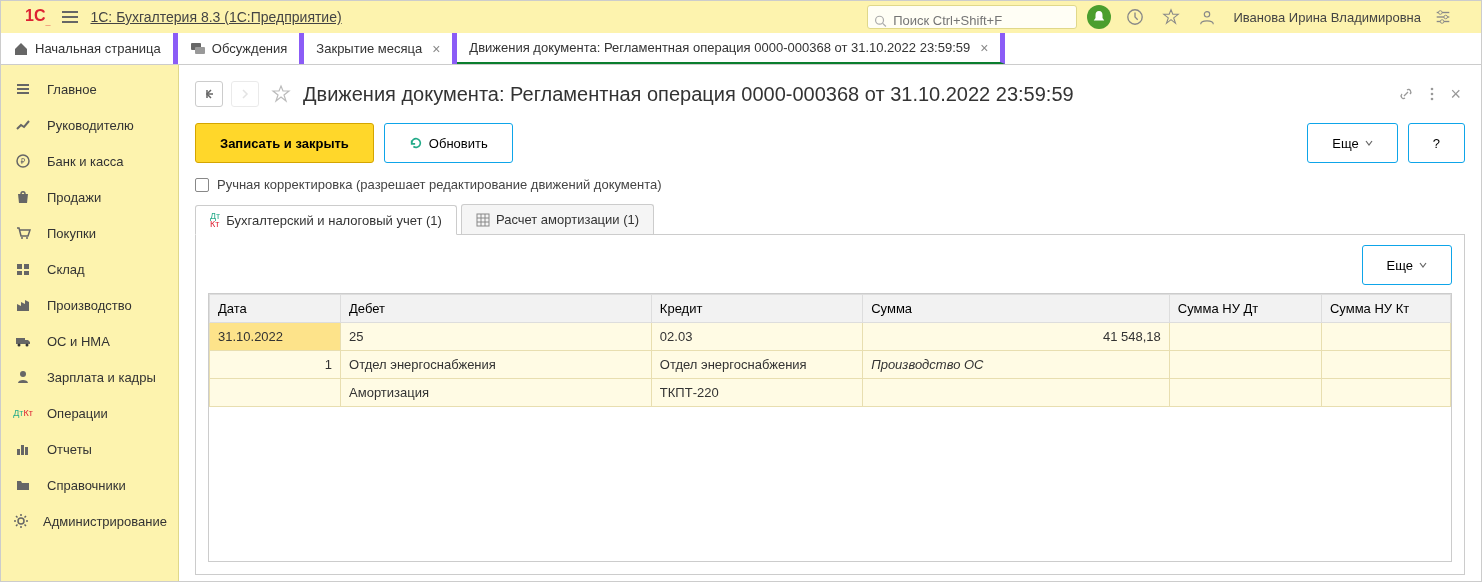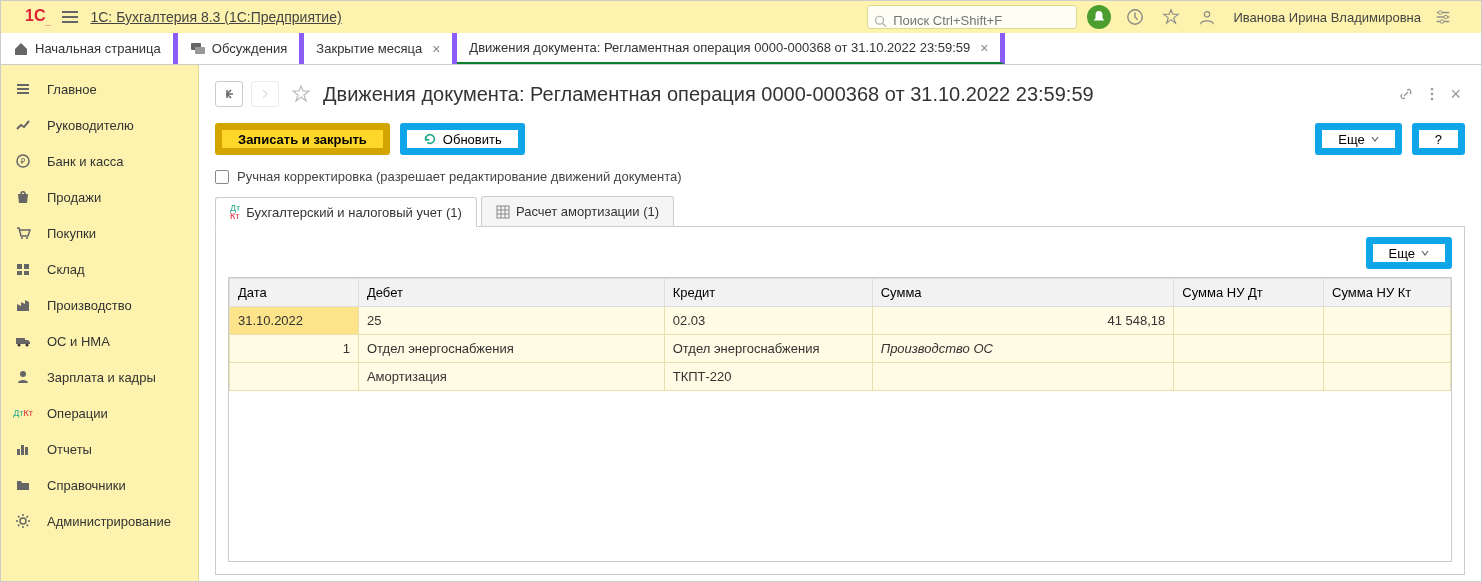--- a/index.html
+++ b/index.html
@@ -22,35 +22,35 @@
 
 
 .tabs-bar { height: 32px; background: #fff; border-bottom: 1px solid #ccc; display: flex; align-items: stretch; }
 .tab { display: flex; align-items: center; padding: 0 12px; border-right: 5px solid #8b5cf6; gap: 6px; cursor: pointer; white-space: nowrap; }
 .tab.home { background: #fff; }
 .tab.active { border-bottom: 2px solid #0a7e2e; background: #fff; }
 .tab-close { color: #888; font-size: 14px; margin-left: 4px; cursor: pointer; }
 
 
 .layout { display: flex; height: calc(582px - 32px - 32px); }
-.sidebar { width: 198px; background: #fdf3ae; border-right: 1px solid #e0d88a; padding-top: 6px; overflow-y: auto; }
+.sidebar { width: 178px; background: #fdf3ae; border-right: 1px solid #e0d88a; padding-top: 6px; overflow-y: auto; }
 .side-item { display: flex; align-items: center; gap: 14px; padding: 8px 12px; cursor: pointer; color: #333; }
 .side-icon { width: 20px; height: 20px; display: flex; align-items: center; justify-content: center; color: #666; }
 
 
 .main { flex: 1; display: flex; flex-direction: column; padding: 8px 16px 8px 16px; }
 .page-header { display: flex; align-items: center; gap: 8px; padding: 8px 0 12px 0; }
 .nav-btn { width: 28px; height: 26px; border: 1px solid #ccc; background: #fff; display: flex; align-items: center; justify-content: center; cursor: pointer; border-radius: 3px; }
 .nav-btn.disabled { opacity: 0.4; cursor: default; }
 .page-title { font-size: 20px; color: #333; flex: 1; }
 .header-icon { cursor: pointer; color: #999; font-size: 16px; padding: 0 4px; }
 .close-btn { font-size: 18px; color: #999; cursor: pointer; padding: 0 4px; }
 
 .toolbar { display: flex; align-items: center; gap: 10px; padding: 4px 0 10px 0; }
-.btn { height: 32px; padding: 0 16px; border: 7px solid #0ea5e9; border-radius: 3px; background: #fff; cursor: pointer; display: flex; align-items: center; gap: 6px; font-size: 13px; }
+.btn { height: 40px; padding: 0 24px; border: 1px solid #0ea5e9; border-radius: 3px; background: #fff; cursor: pointer; display: flex; align-items: center; gap: 6px; font-size: 13px; }
 .btn.primary { background: #ffd72a; border-color: #d4a500; font-weight: bold; }
 .toolbar-spacer { flex: 1; }
 .refresh-icon { color: #2a8; }
 
 .checkbox-row { display: flex; align-items: center; gap: 8px; padding: 4px 0 12px 0; font-size: 13px; color: #444; }
 .checkbox { width: 14px; height: 14px; border: 1px solid #888; border-radius: 2px; }
 
 .doc-tabs { display: flex; border-bottom: 1px solid #ccc; }
 .doc-tab { padding: 6px 14px; border: 1px solid #ccc; border-bottom: none; margin-right: 4px; background: #f5f5f5; cursor: pointer; display: flex; align-items: center; gap: 6px; border-radius: 3px 3px 0 0; }
 .doc-tab.active { background: #fff; border-bottom: 1px solid #fff; position: relative; top: 1px; }

